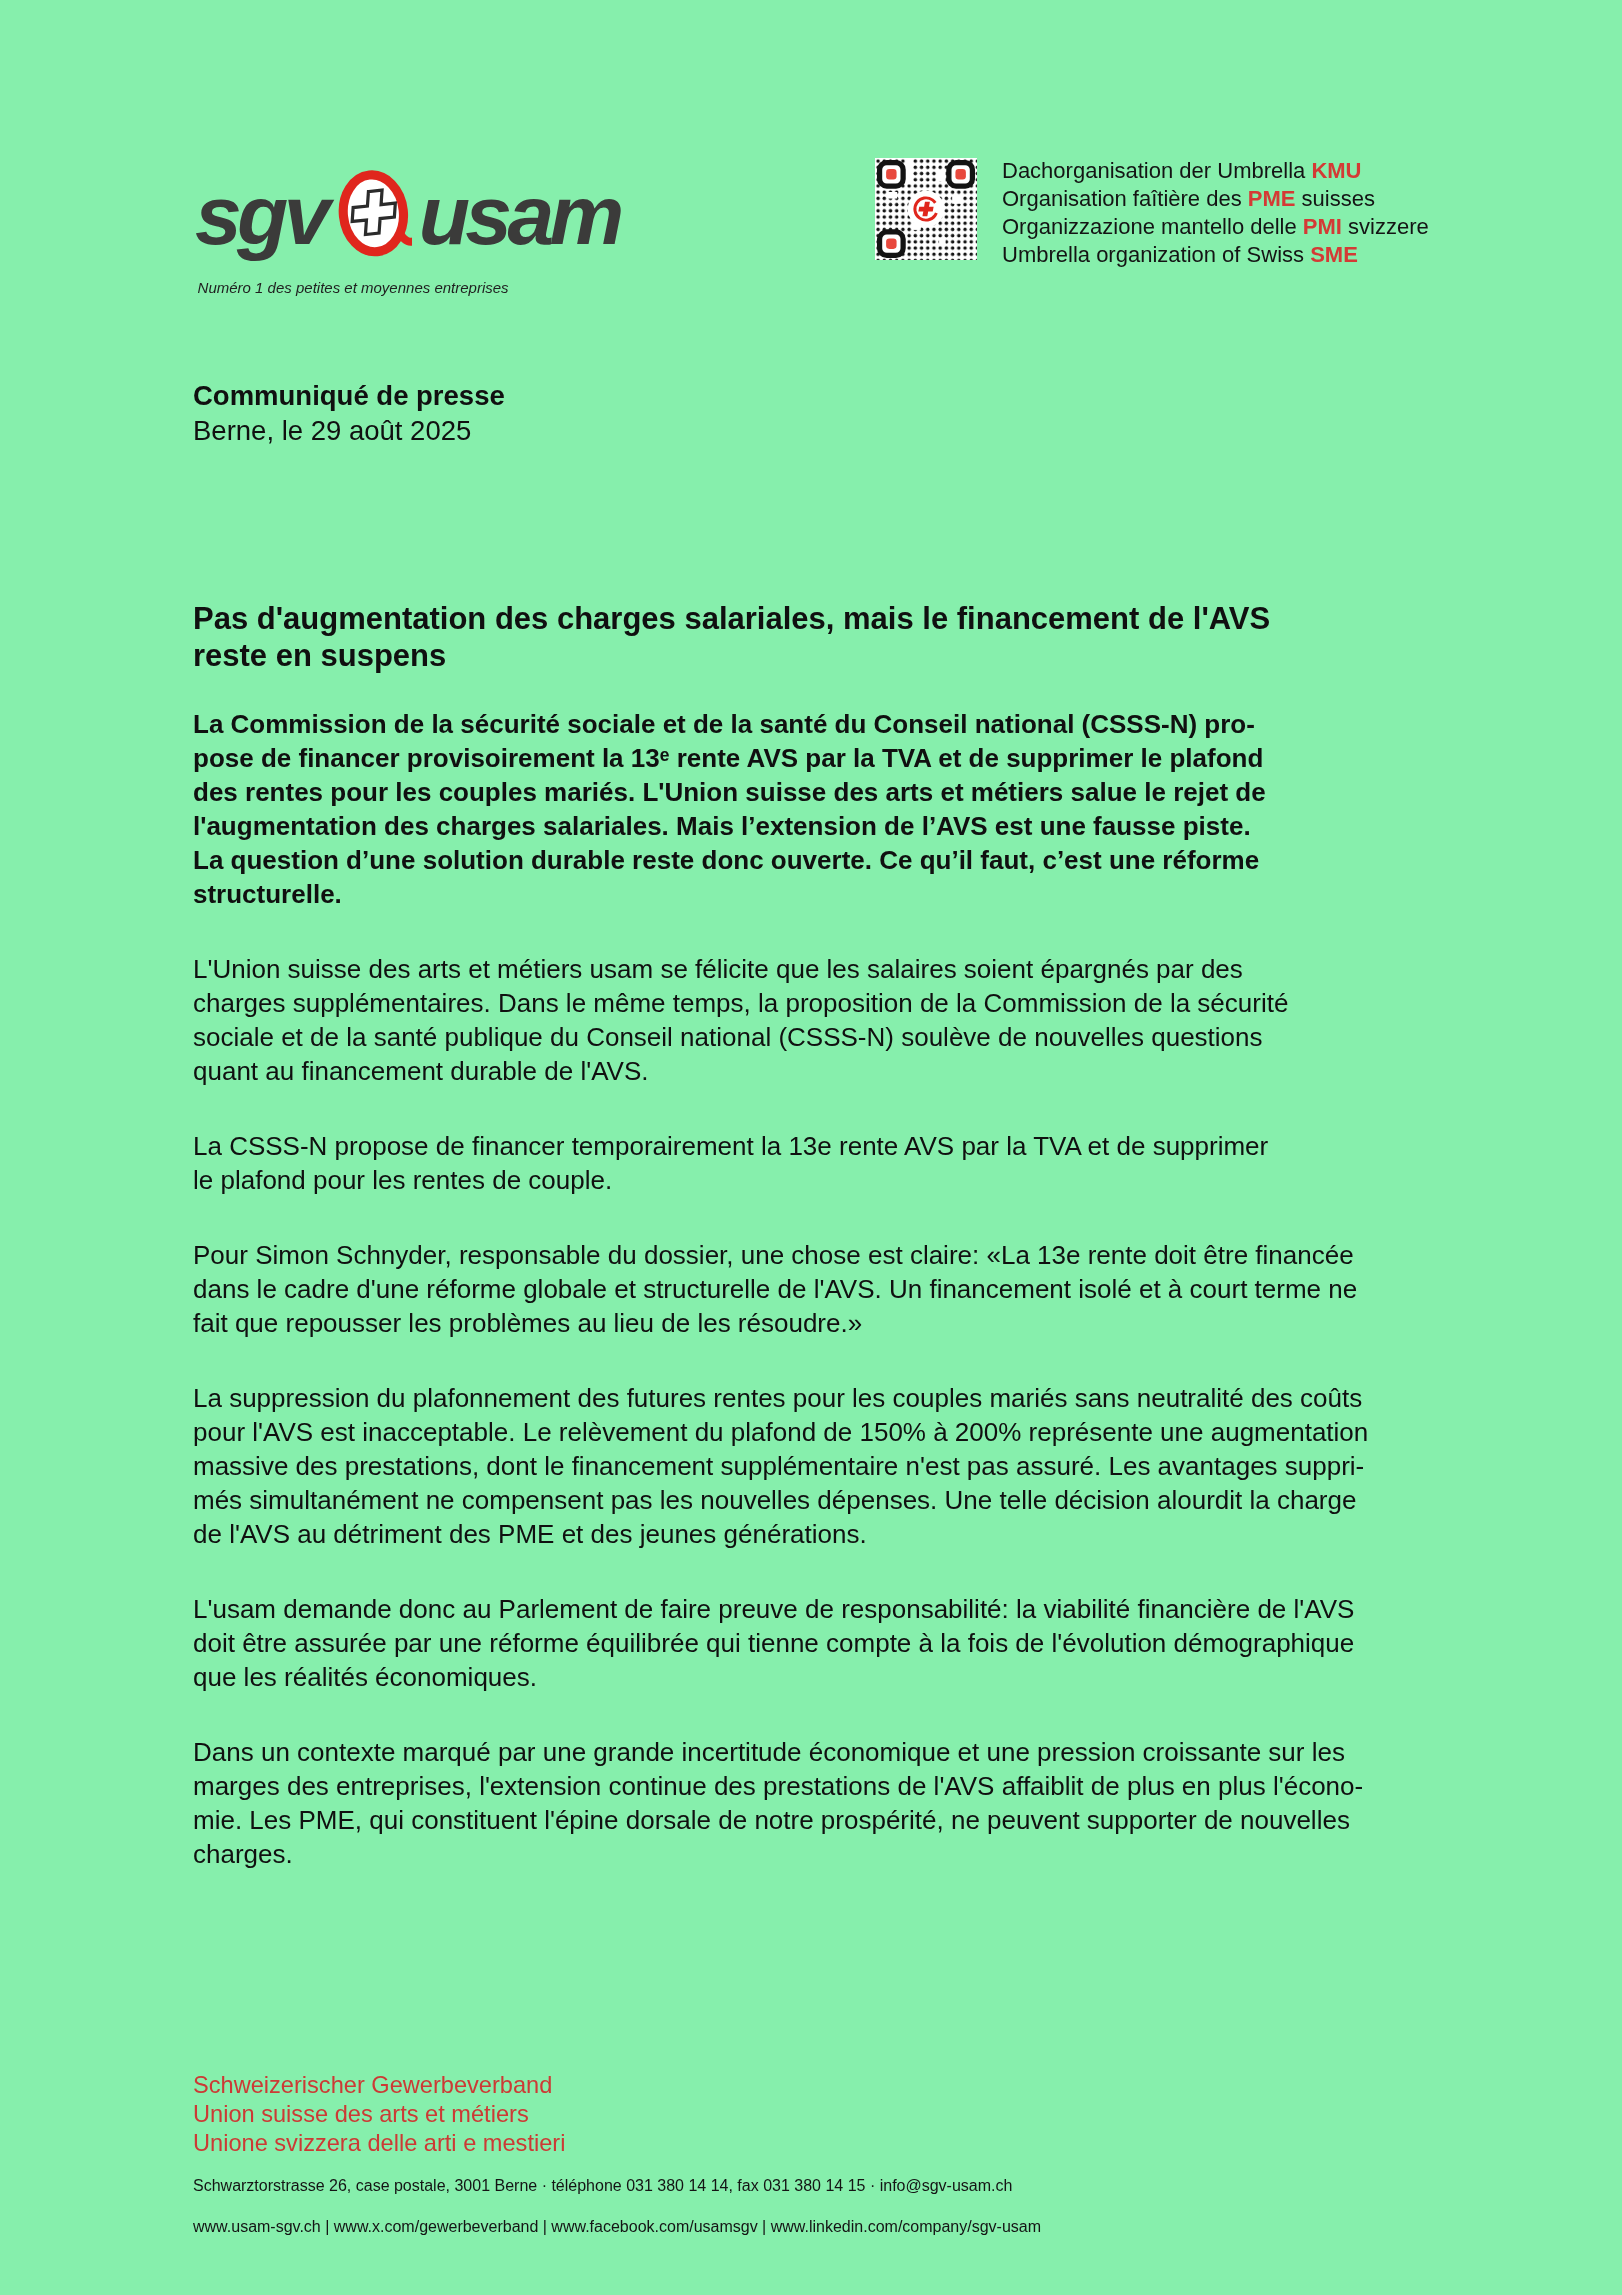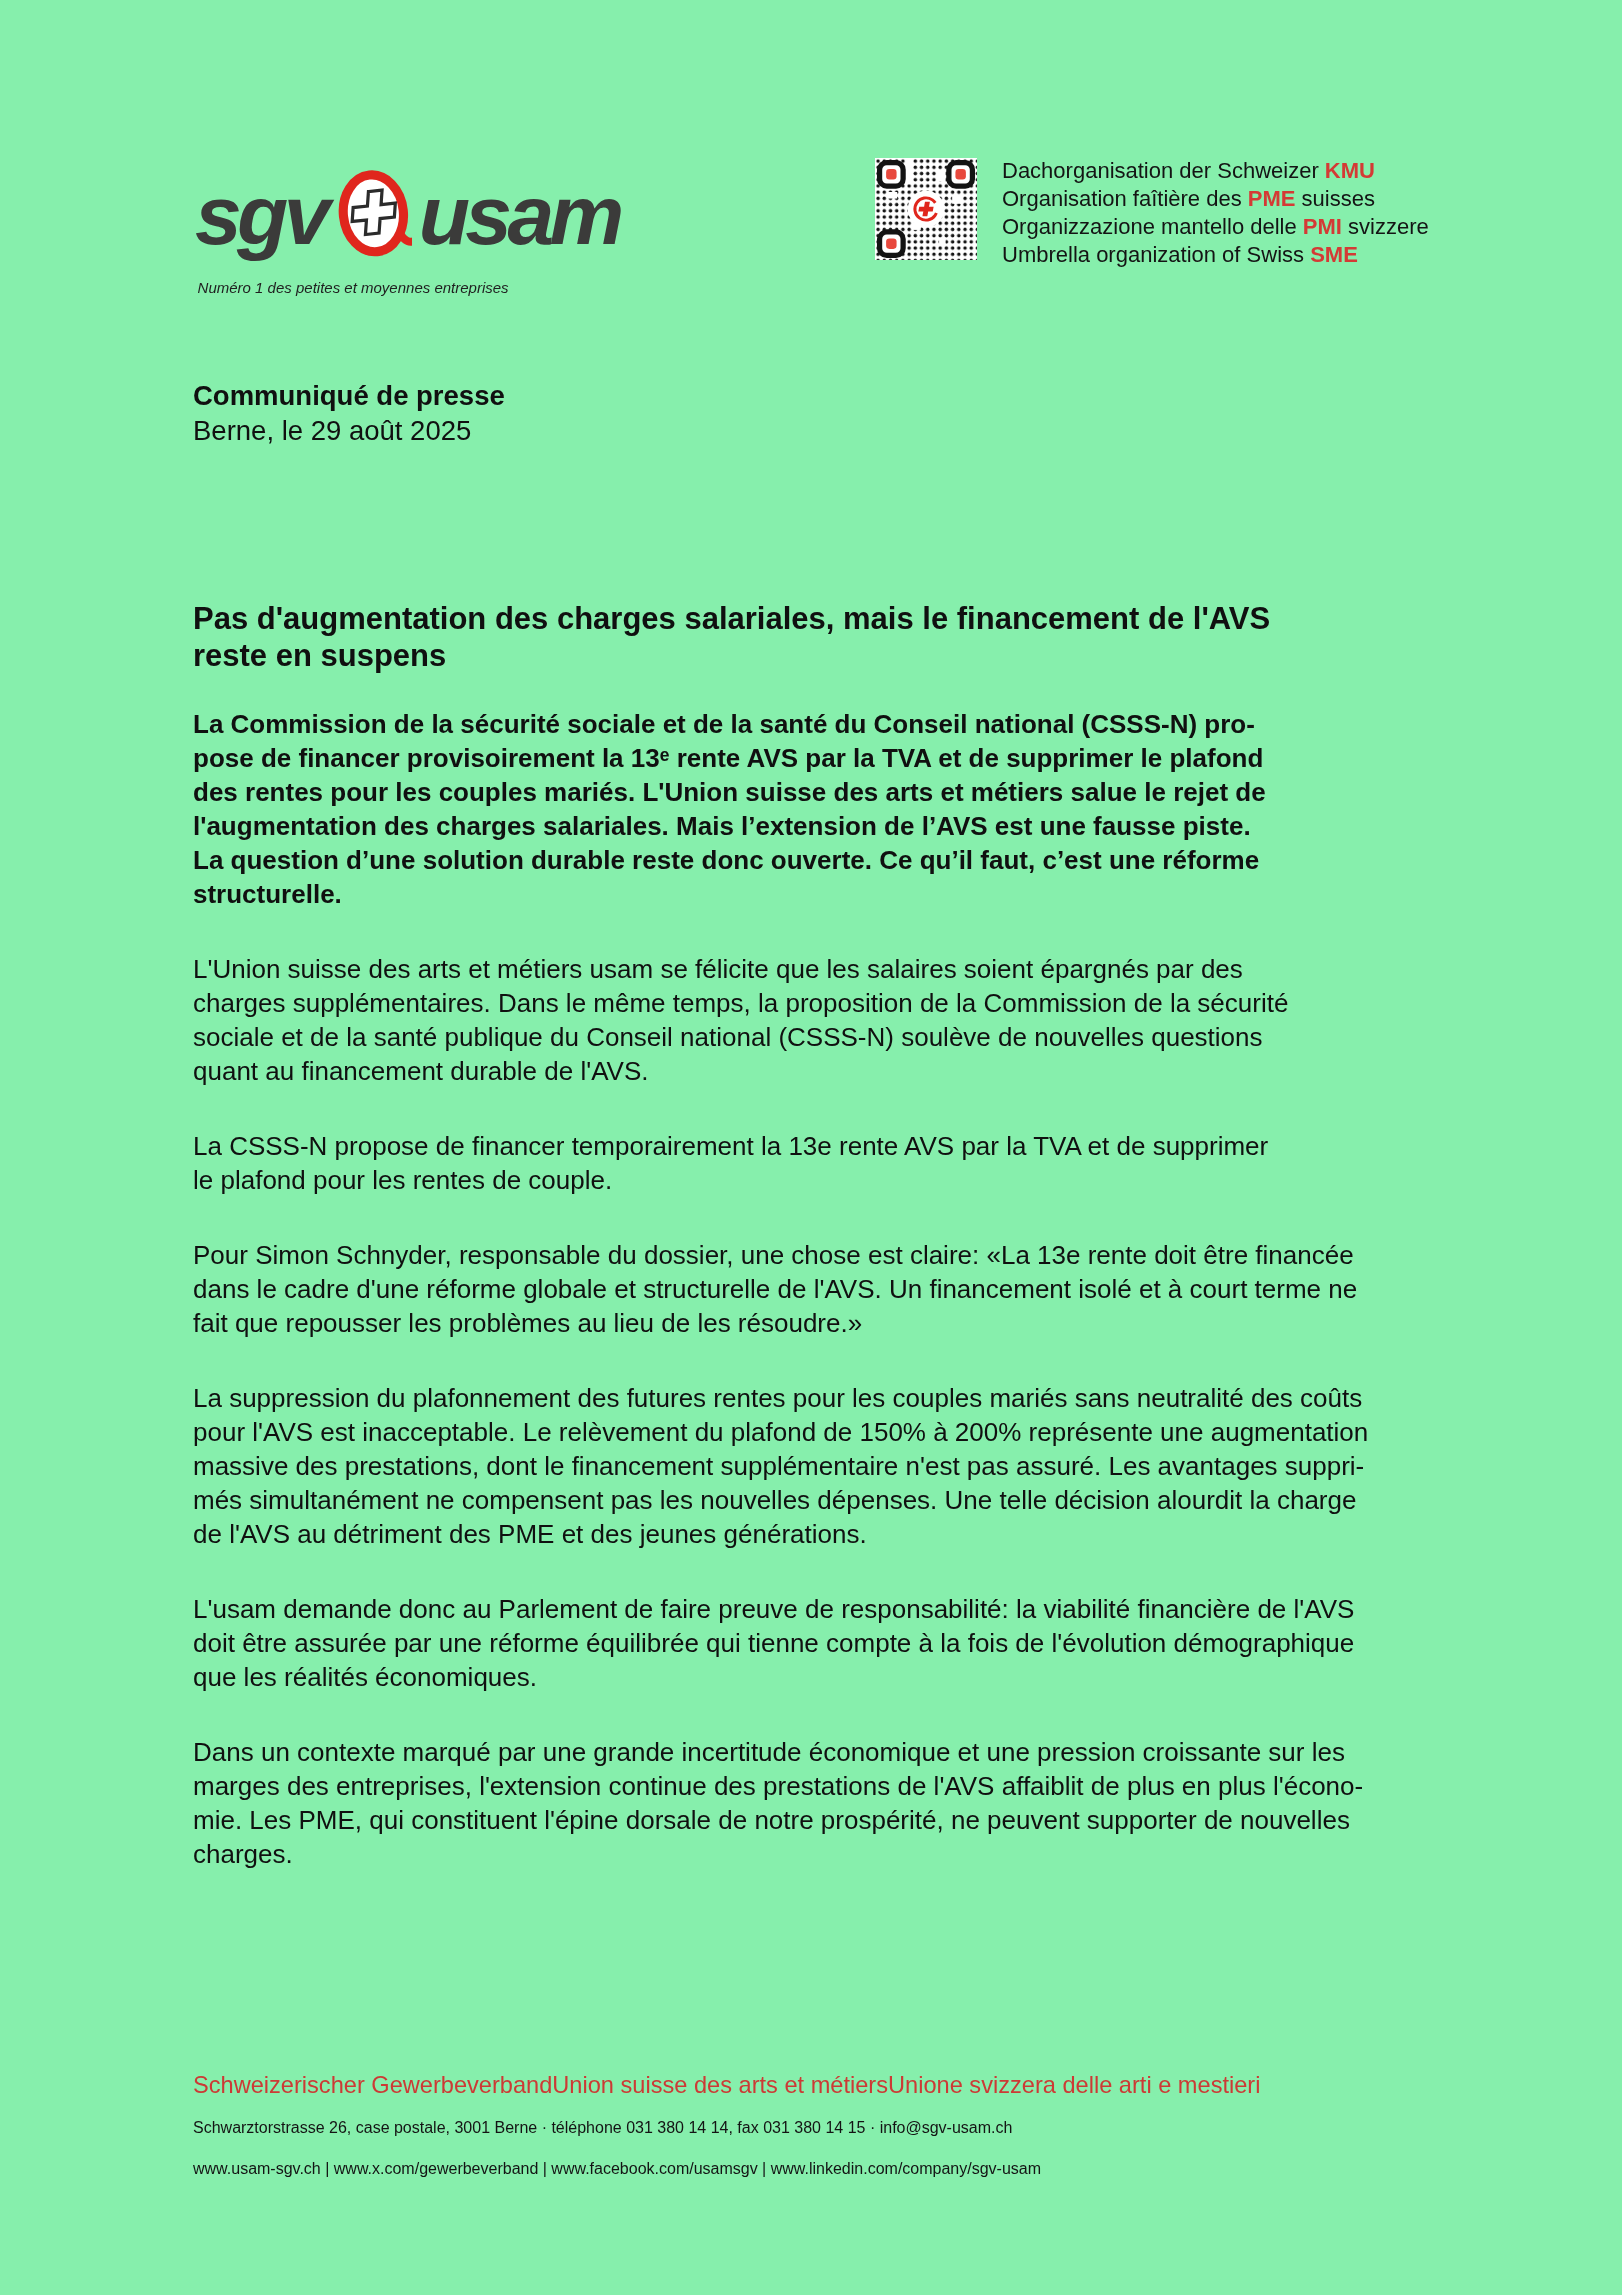--- a/index.html
+++ b/index.html
@@ -39,21 +39,21 @@
   .article-title {
     font-size:31px; font-weight:bold; line-height:37px; white-space:pre; margin:0 0 33px 0;
   }
   .lead { font-size:26px; font-weight:bold; line-height:34px; white-space:pre; margin:0; }
   .para { font-size:26px; line-height:34px; white-space:pre; margin:41px 0 0 0; }
 
   
   .footer { position:absolute; left:193px; top:2071px; width:1247px; }
   .footer-orgs {
     display:flex; justify-content:flex-start;
-    color:#cc3a35; font-size:23.6px; line-height:29px;
+    color:#cc3a35; font-size:23.6px; line-height:29px;flex-direction:column;
   }
   .footer-contact, .footer-links {
     text-align:left; font-size:16px; line-height:26px; color:#141414; margin-top:15px;
   }
 </style>
 </head>
 <body>
 
 <div class="page">
 
@@ -107,21 +107,21 @@
         <rect x="123" y="17" width="16" height="16" rx="5" fill="#e8483d"></rect>
       </g>
       <g>
         <rect x="7" y="113" width="36" height="36" rx="11" fill="#ffffff" stroke="#131313" stroke-width="8"></rect>
         <rect x="17" y="123" width="16" height="16" rx="5" fill="#e8483d"></rect>
       </g>
     </svg>
   </div>
 
   <div class="qr-caption">
-    <div><span>Dachorganisation der Schweizer </span><span class="red">KMU</span><span></span></div>
+    <div><span>Dachorganisation der Umbrella </span><span class="red">KMU</span><span></span></div>
     <div><span>Organisation faîtière des </span><span class="red">PME</span><span> suisses</span></div>
     <div><span>Organizzazione mantello delle </span><span class="red">PMI</span><span> svizzere</span></div>
     <div><span>Umbrella organization of Swiss </span><span class="red">SME</span><span></span></div>
   </div>
 
   <div class="dateline">
     <div class="dateline-title">Communiqué de presse</div>
     <div>Berne, le 29 août 2025</div>
   </div>
 

